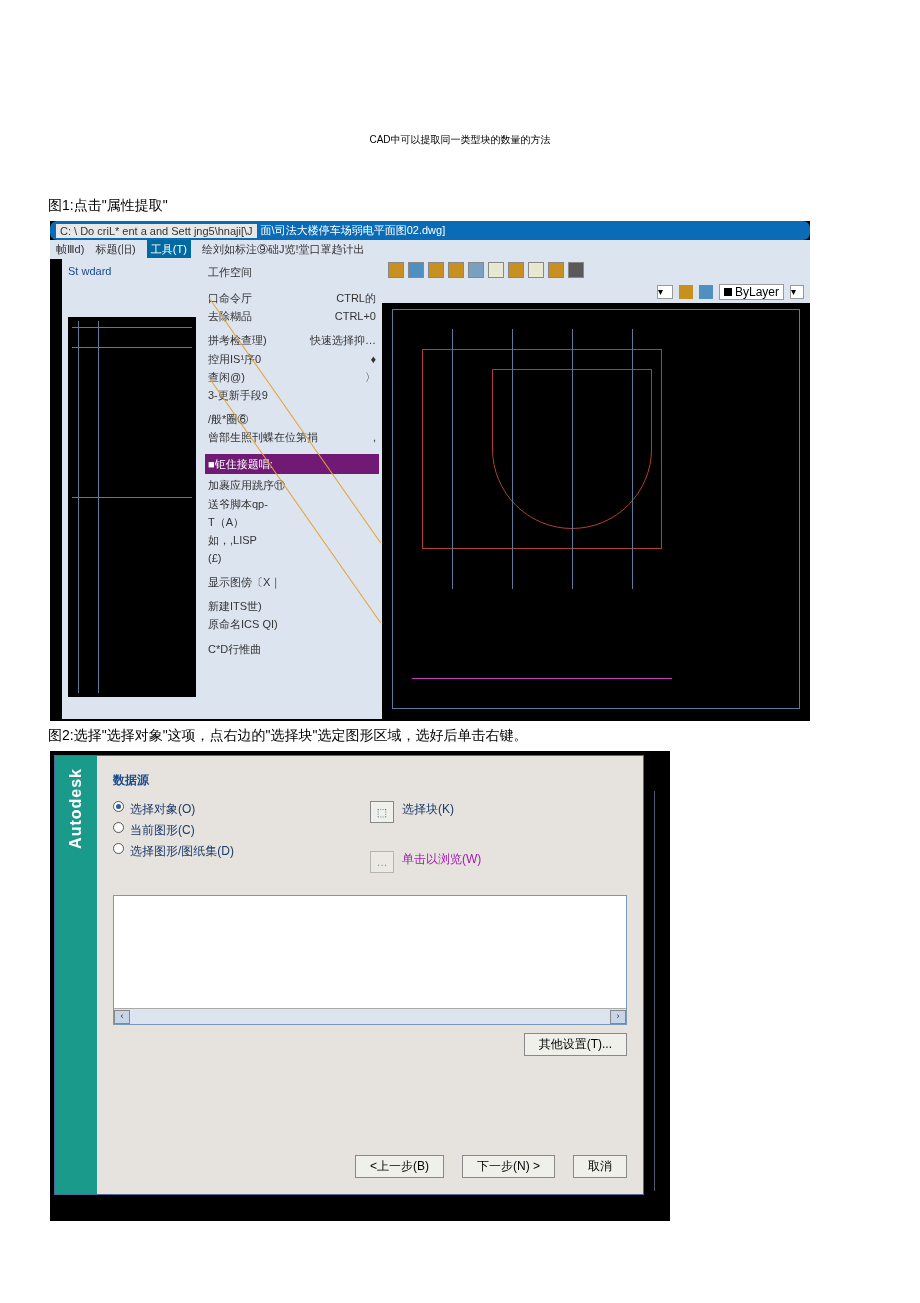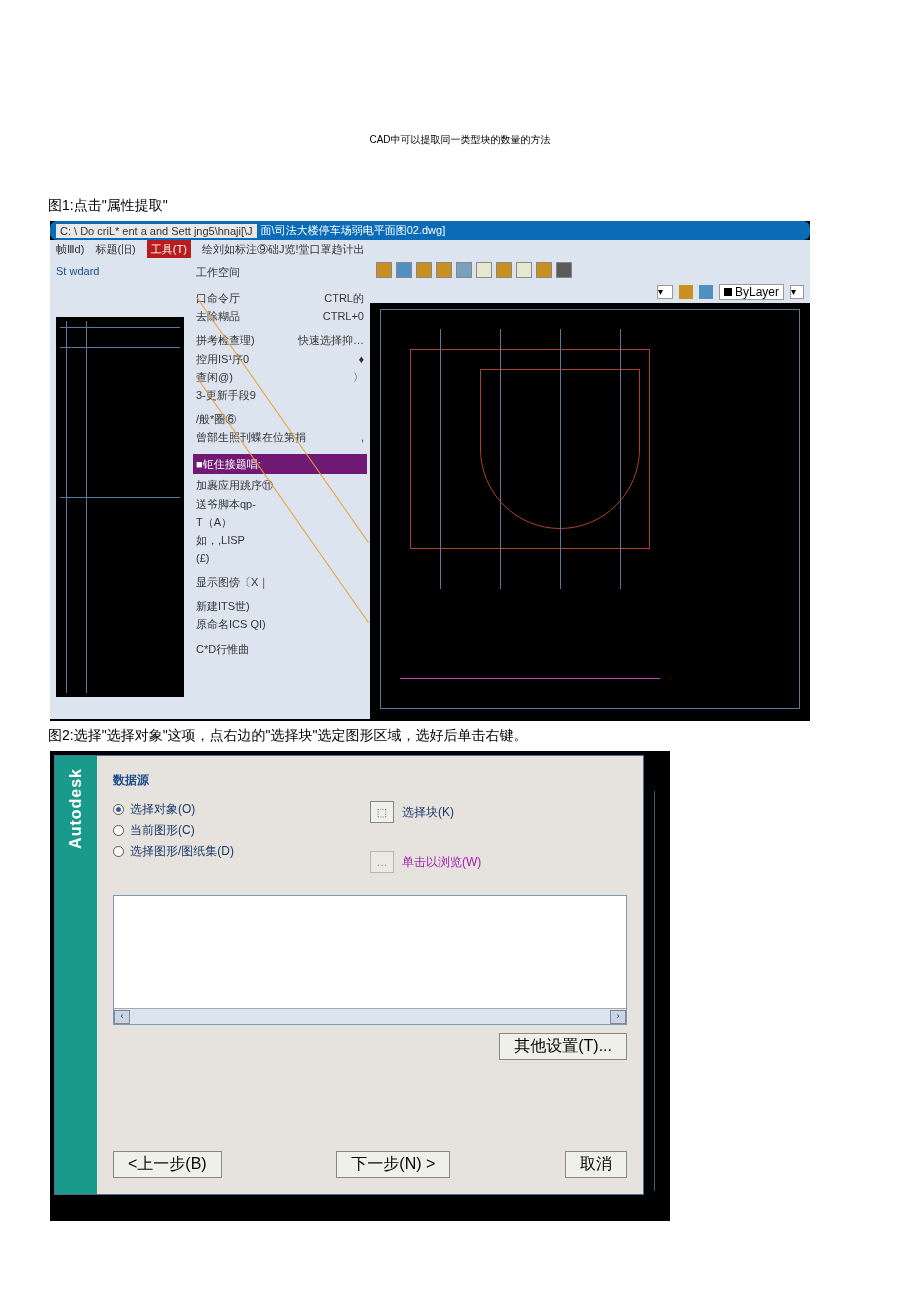--- a/index.html
+++ b/index.html
@@ -6,22 +6,22 @@
     body { font-family: "SimSun", "Microsoft YaHei", sans-serif; background: #fff; width: 920px; margin: 0 auto; padding: 40px 20px; color: #000; font-size: 14px; }
     .doc-title { text-align: center; font-size: 10px; margin: 93px 0 50px; }
     .caption { margin: 6px 0 6px 28px; font-size: 14px; }
     
     
     .fig1 { width: 760px; height: 500px; margin-left: 30px; background: #000; position: relative; overflow: hidden; font-size: 11px; }
     .f1-title { background: #0a6cb6; color: #fff; padding: 2px 6px; font-size: 11px; display: flex; align-items: center; border-radius: 7px; }
     .f1-title-left { background: #e8e8e8; color: #333; padding: 1px 4px; margin-right: 4px; }
     .f1-menubar { background: #dce4f0; color: #333; padding: 2px 6px; font-size: 11px; }
     .f1-menubar span { margin-right: 8px; }
-    .f1-menubar .hl { background: #b91c1c; color: #fff; padding: 3px 4px; }
-    .f1-body { display: flex; height: 460px; }
+    .f1-menubar .hl { background: #0369a1; color: #fff; padding: 3px 4px; }
+    .f1-body { display: flex; height: 460px; padding-left: 12px; }
     .f1-left { width: 140px; background: #dce4f0; color: #333; padding: 6px; }
     .f1-std { color: #1b4a8a; font-size: 11px; }
     .f1-menu-panel { width: 180px; background: #dce4f0; color: #333; padding: 4px 6px; font-size: 11px; line-height: 1.65; }
     .f1-menu-panel .row { display: flex; justify-content: space-between; white-space: nowrap; }
     .f1-menu-panel .hlrow { background: #701a75; color: #fff; padding: 1px 3px; margin: 2px -3px; }
     .f1-canvas-right { flex: 1; background: #000; position: relative; }
     .f1-toolbar { position: absolute; top: 0; left: 0; right: 0; height: 22px; background: #dce4f0; display: flex; align-items: center; gap: 4px; padding: 0 6px; }
     .f1-toolbar .ico { width: 16px; height: 16px; background: #e8a030; border: 1px solid #888; }
     .f1-toolbar2 { position: absolute; top: 22px; left: 0; right: 0; height: 22px; background: #dce4f0; display: flex; align-items: center; justify-content: flex-end; gap: 6px; padding: 0 6px; font-size: 10px; }
     .f1-bylayer { background: #fff; border: 1px solid #999; padding: 0 4px; font-size: 12px; }
@@ -39,33 +39,33 @@
     .f2-dialog { position: absolute; top: 4px; left: 4px; width: 590px; height: 440px; background: #e6e3de; border: 1px solid #4a6a9a; display: flex; flex-direction: column; }
     .f2-titlebar { background: #2a5aa0; color: #fff; padding: 3px 6px; font-size: 12px; display: flex; justify-content: space-between; align-items: center; }
     .f2-tbtns { display: flex; gap: 2px; }
     .f2-tbtn { width: 16px; height: 14px; background: #c8d0e0; border: 1px solid #fff; font-size: 9px; text-align: center; line-height: 12px; color: #333; }
     .f2-tbtn.close { background: #d04020; color: #fff; }
     .f2-content { display: flex; flex: 1; }
     .f2-sidebar { width: 42px; background: #1a9a8a; display: flex; align-items: flex-start; justify-content: center; padding-top: 12px; }
     .f2-sidebar-txt { color: #fff; font-family: Arial, sans-serif; font-weight: bold; font-size: 16px; writing-mode: vertical-rl; text-orientation: mixed; transform: rotate(180deg); letter-spacing: 1px; }
     .f2-main { flex: 1; padding: 16px; display: flex; flex-direction: column; }
     .f2-section-label { color: #1b4a8a; font-size: 12px; font-weight: bold; margin-bottom: 8px; }
-    .f2-row { display: flex; align-items: center; margin: 4px 0; font-size: 12px; color: #1b3a6a; }
+    .f2-row { display: flex; align-items: flex-start; margin: 4px 0; font-size: 12px; color: #1b3a6a; }
     .f2-radio { display: inline-block; width: 11px; height: 11px; border: 1px solid #555; border-radius: 50%; margin-right: 6px; position: relative; background: #fff; }
     .f2-radio.sel::after { content: ""; position: absolute; top: 2px; left: 2px; width: 5px; height: 5px; background: #2a5aa0; border-radius: 50%; }
     .f2-cols { display: flex; }
     .f2-col { flex: 1; }
     .f2-iconbtn { display: inline-flex; align-items: center; justify-content: center; width: 24px; height: 22px; background: #f0f0ea; border: 1px solid #888; margin-right: 8px; font-size: 11px; }
     .f2-list { background: #fff; border: 1px solid #7a98b8; height: 130px; margin-top: 4px; padding: 2px; font-size: 11px; position: relative; }
     .f2-list-item { color: #000; }
     .f2-list-ico { display: inline-block; width: 12px; height: 12px; background: #2a5aa0; margin-right: 3px; vertical-align: middle; }
     .f2-scroll { position: absolute; bottom: 0; left: 0; right: 0; height: 16px; background: #dce4f0; border-top: 1px solid #aaa; display: flex; justify-content: space-between; align-items: center; }
     .f2-scroll .arr { width: 16px; height: 14px; background: #c8d4e8; border: 1px solid #888; text-align: center; font-size: 9px; color: #333; }
-    .f2-btn { background: #f0f0ea; border: 1px solid #888; padding: 2px 14px; font-size: 16px; color: #000; }
-    .f2-btn-row { display: flex; justify-content: space-between; gap: 6px; margin-top: 8px; }
+    .f2-btn { background: #f0f0ea; border: 1px solid #888; padding: 2px 14px; font-size: 12px; color: #000; }
+    .f2-btn-row { display: flex; justify-content: flex-end; gap: 18px; margin-top: 8px; }
     .f2-other-row { display: flex; justify-content: flex-end; margin-top: 8px; }
     .f2-bg-plan { position: absolute; top: 0; right: 0; width: 30px; height: 100%; background: #000; }
     .f2-bg-plan .pl { position: absolute; background: #4a5a6a; }
   </style>
 </head>
 <body>
 
 <div class="doc-title">CAD中可以提取同一类型块的数量的方法</div>
 
 <div class="caption">图1:点击"属性提取"</div>

